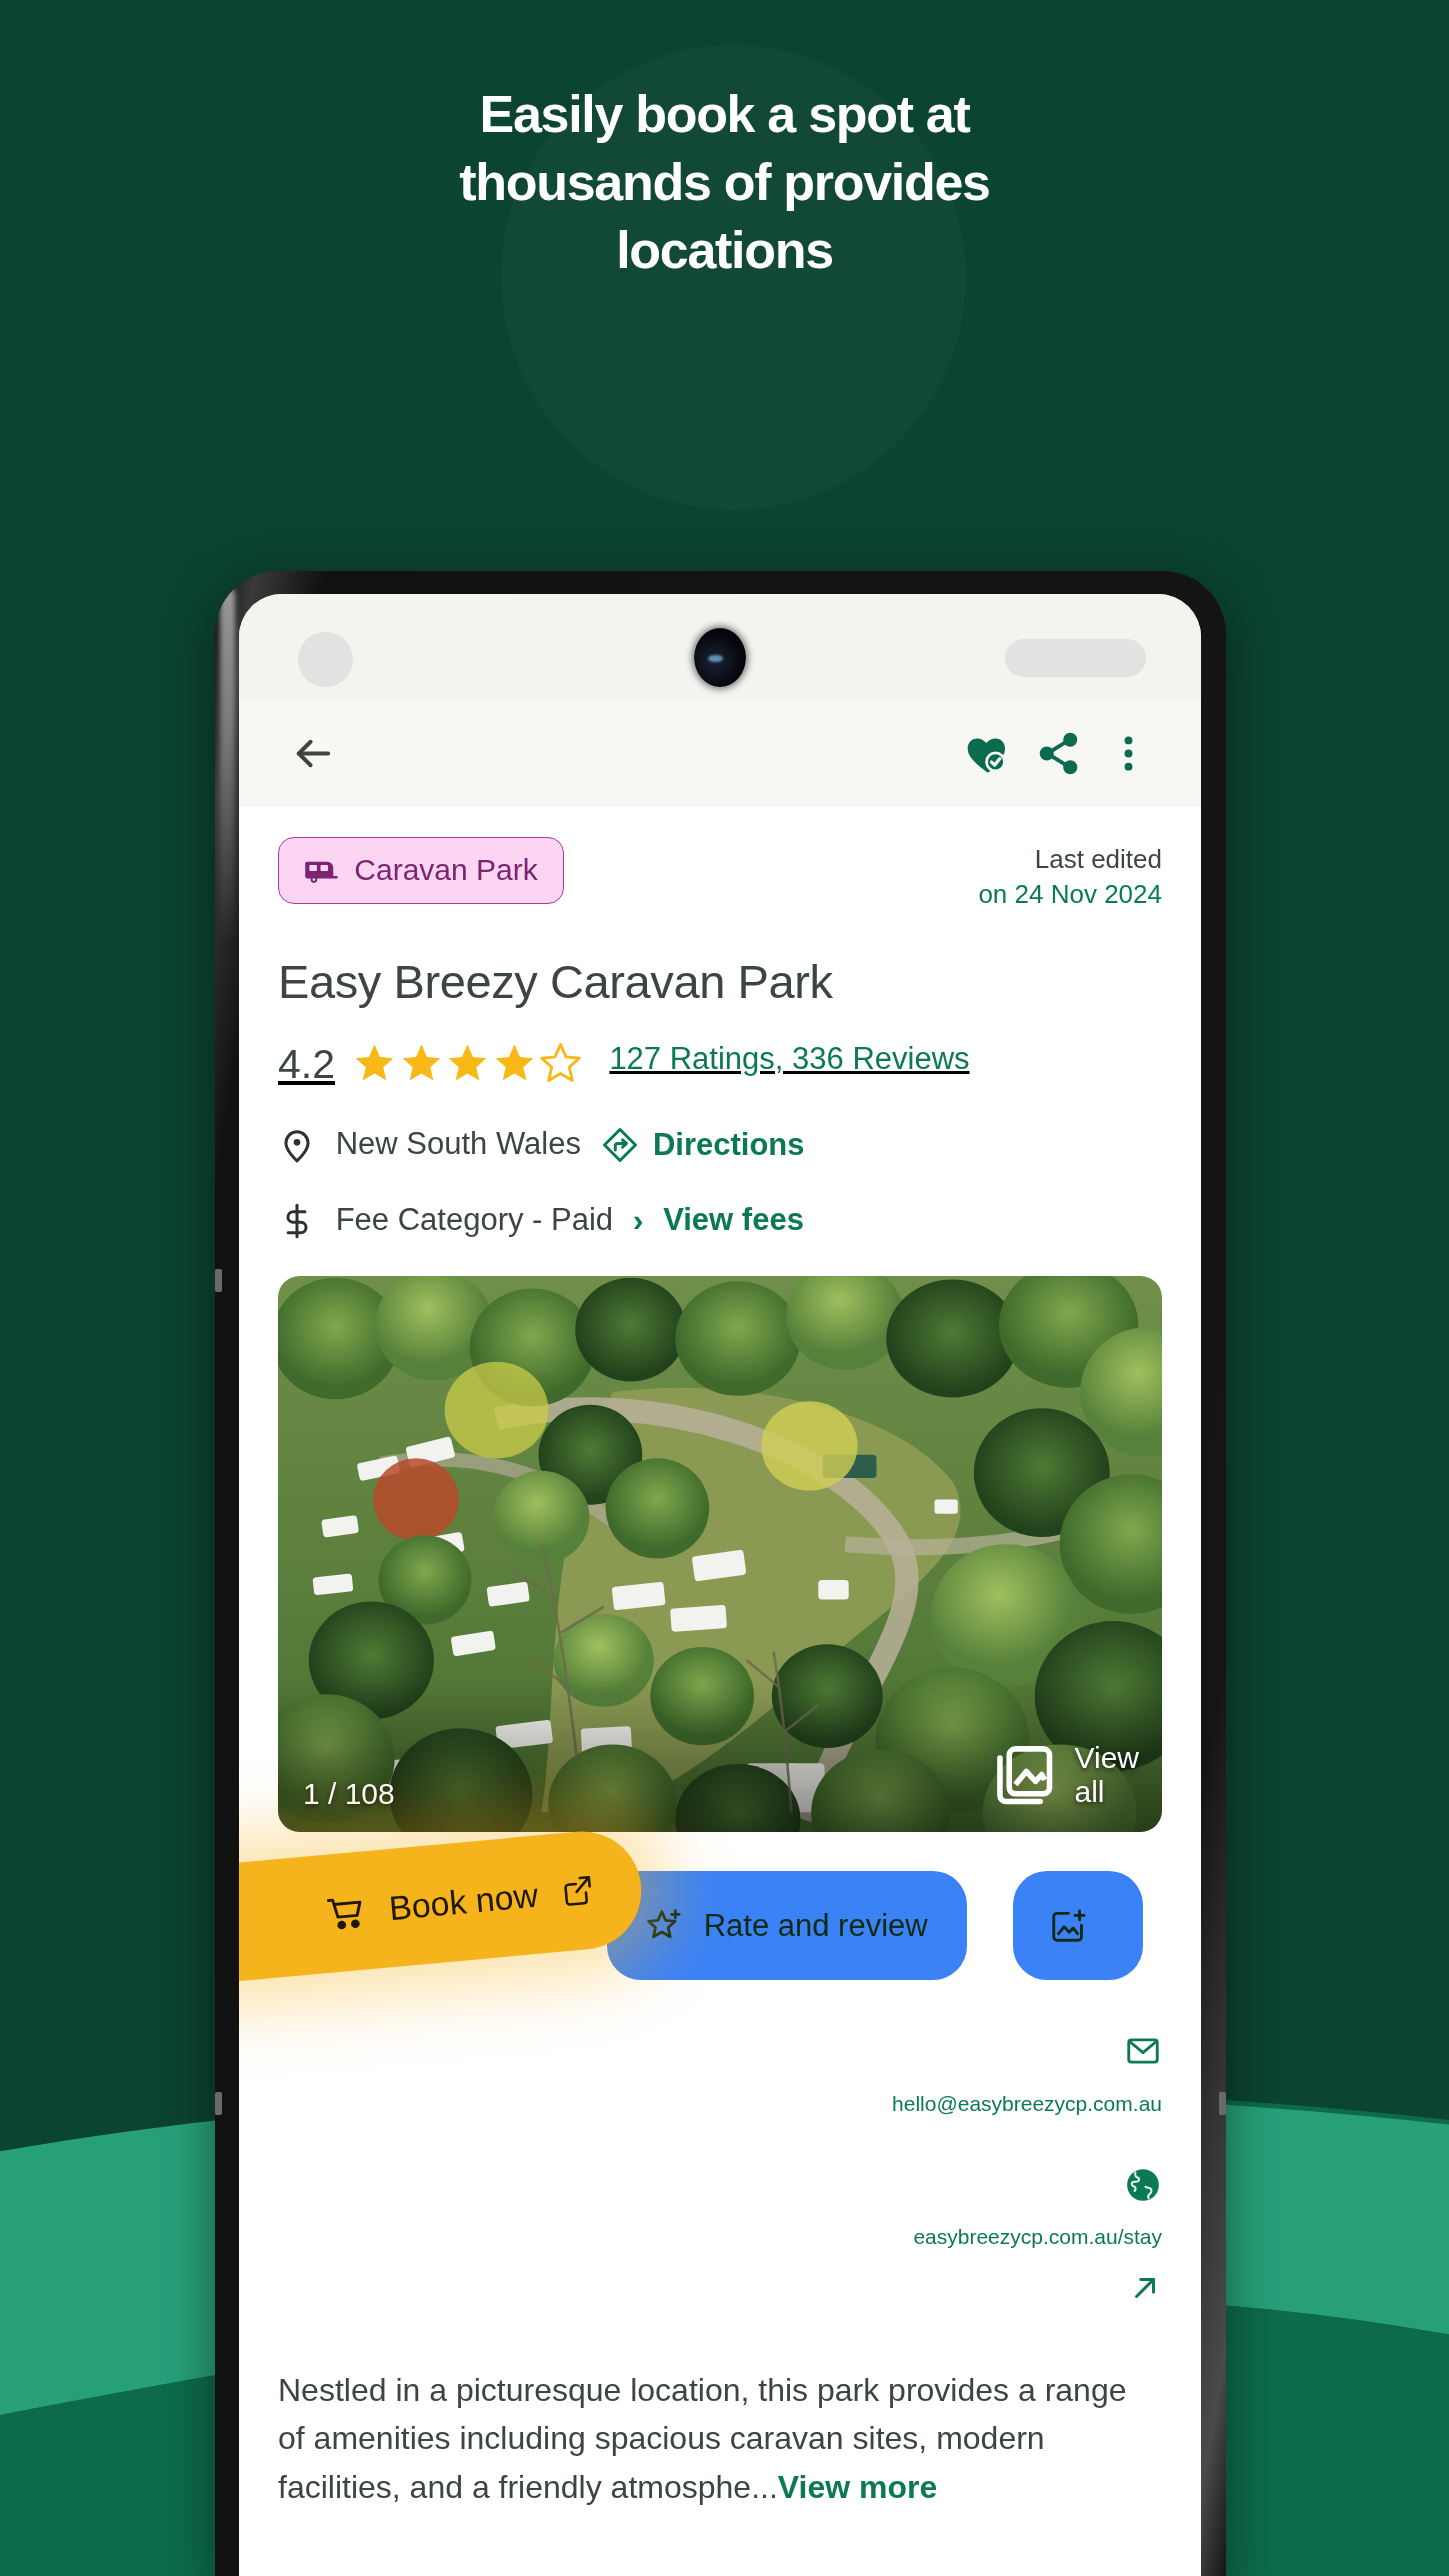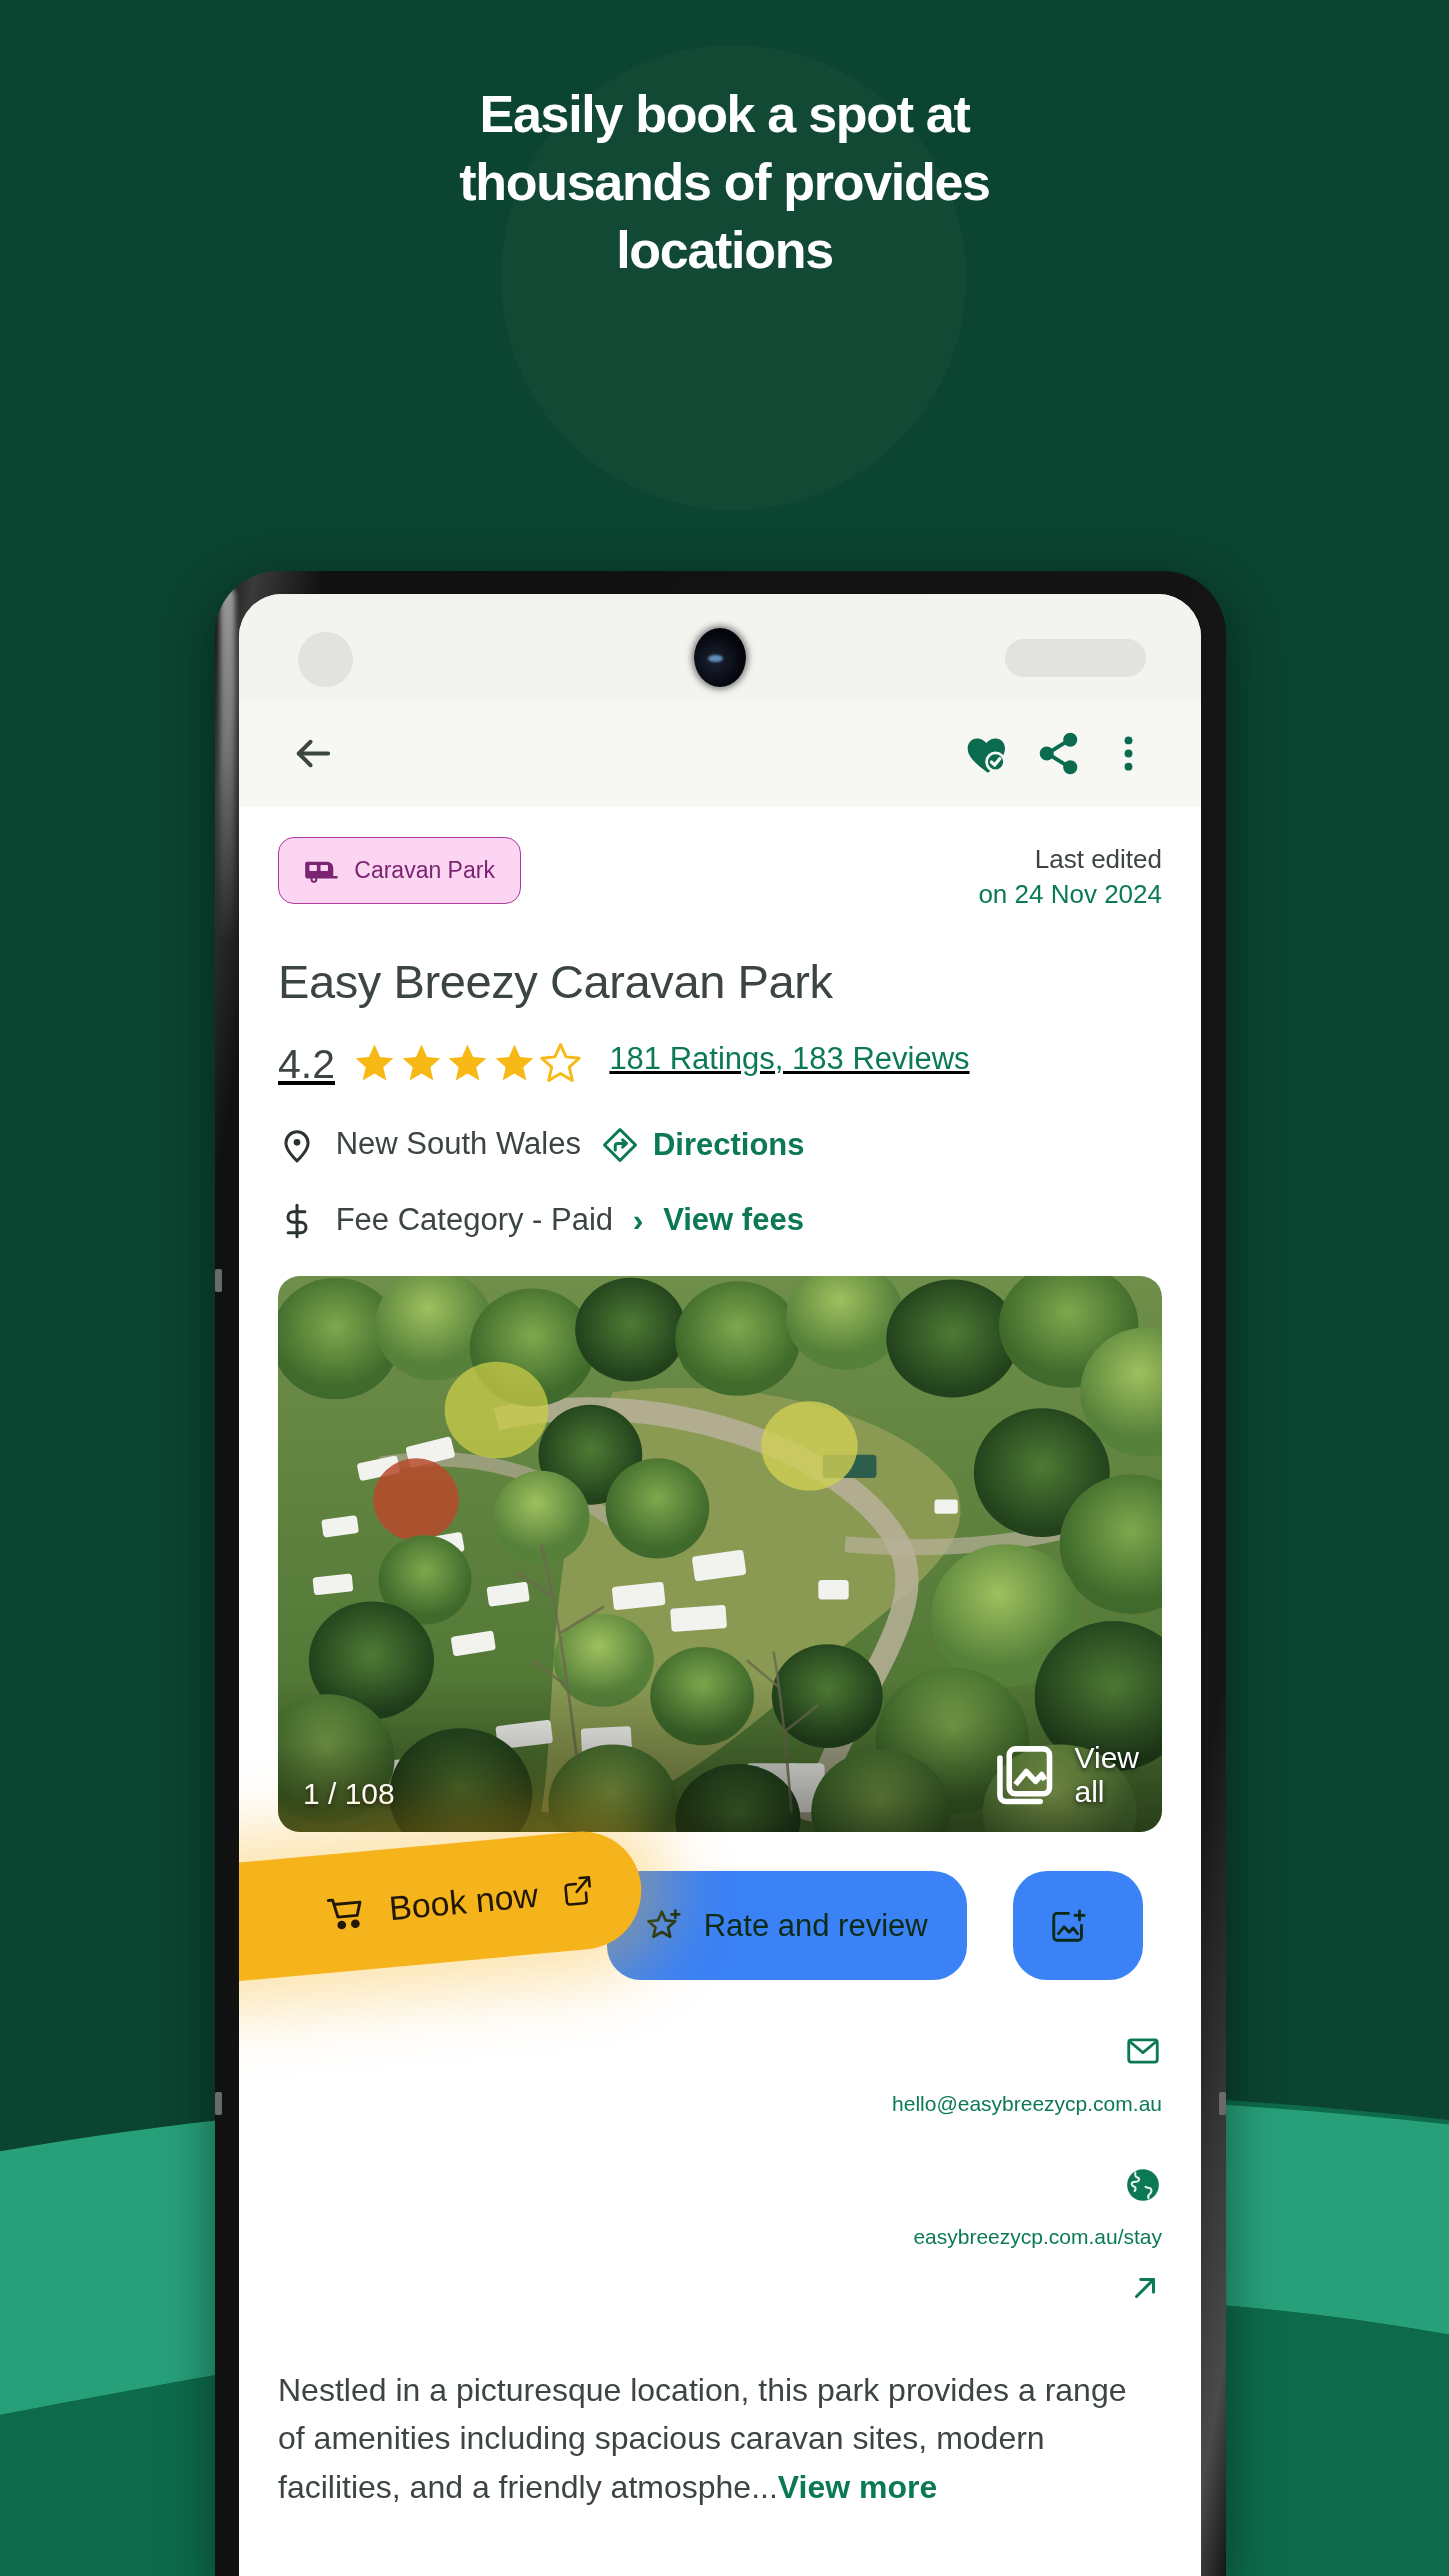--- a/index.html
+++ b/index.html
@@ -166,21 +166,21 @@
   }
   .badge {
     display: inline-flex;
     align-items: center;
     gap: 14.3px;
     background: #FBD5F2;
     border: 1.8px solid #B0399A;
     border-radius: 16px;
     padding: 14.3px 25px;
     color: #7B2472;
-    font-size: 23px;
+    font-size: 30px;
     font-weight: 500;
   }
   .lastedit {
     text-align: right;
     font-size: 26px;
     line-height: 1.32;
     padding-top: 5.4px;
   }
   .lastedit .l1 { color: #3D4541; display:block; }
   .lastedit .l2 { color: #0B7A53; display:block; }
@@ -394,21 +394,21 @@
             <svg width="43" height="43" viewBox="0 0 24 24" fill="#F8B916">
                 <polygon points="12,2 15.1,8.9 22.5,9.6 16.9,14.6 18.6,22 12,18.1 5.4,22 7.1,14.6 1.5,9.6 8.9,8.9"></polygon>
               </svg>
             <svg width="43" height="43" viewBox="0 0 24 24" fill="#F8B916">
                 <polygon points="12,2 15.1,8.9 22.5,9.6 16.9,14.6 18.6,22 12,18.1 5.4,22 7.1,14.6 1.5,9.6 8.9,8.9"></polygon>
               </svg>
             <svg width="43" height="43" viewBox="0 0 24 24" fill="none" stroke="#F8B916" stroke-width="1.6" stroke-linejoin="round">
                 <polygon points="12,2 15.1,8.9 22.5,9.6 16.9,14.6 18.6,22 12,18.1 5.4,22 7.1,14.6 1.5,9.6 8.9,8.9"></polygon>
               </svg>
           </span>
-          <span class="reviews">181 Ratings, 183 Reviews</span>
+          <span class="reviews">127 Ratings, 336 Reviews</span>
         </div>
 
         <div class="info-row">
           <svg width="38" height="38" viewBox="0 0 24 24" fill="none" stroke="#2B332F" stroke-width="1.9">
             <path d="M12 22s7-6.2 7-11.3A7 7 0 1 0 5 10.7C5 15.8 12 22 12 22z"></path>
             <circle cx="12" cy="10.3" r="2.1" fill="#2B332F" stroke="none"></circle>
           </svg>
           <span>New South Wales</span>
           <span class="info-link">
             <svg width="38" height="38" viewBox="0 0 24 24" fill="none" stroke="#0B7A53" stroke-width="1.9" stroke-linejoin="round">

